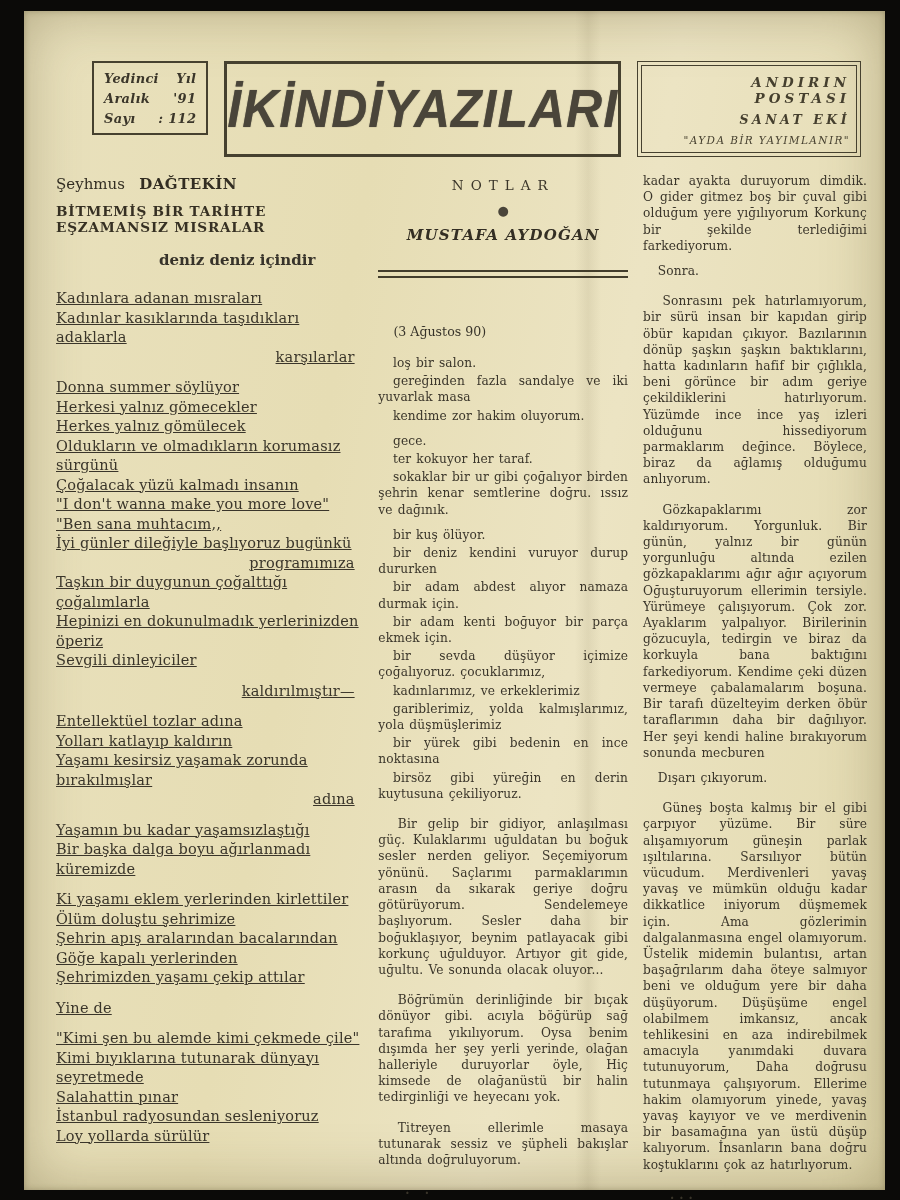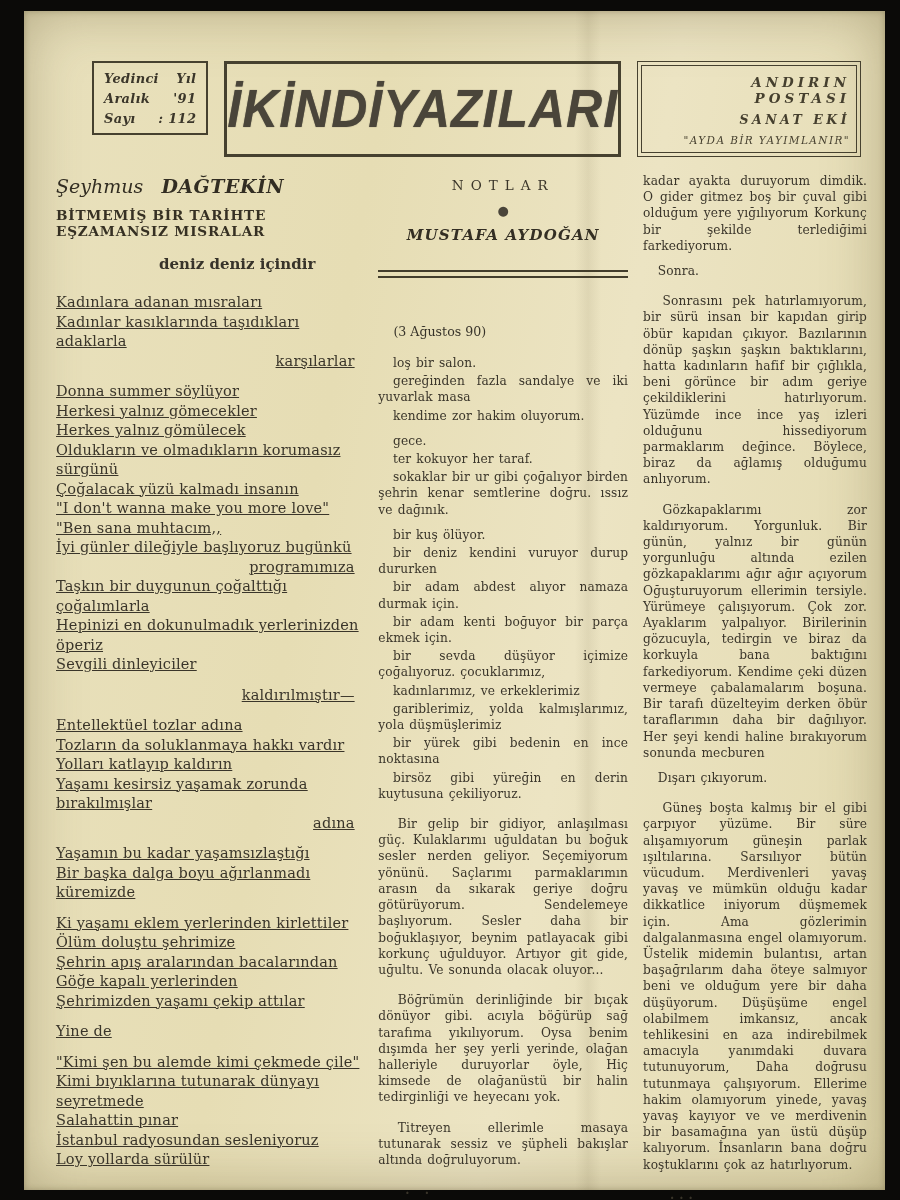--- a/index.html
+++ b/index.html
@@ -42,21 +42,21 @@
   .ek-line1{font-size:13.5px;letter-spacing:4px;font-weight:bold;}
   .ek-line2{font-size:12.5px;letter-spacing:3.5px;margin-top:6px;font-weight:bold;}
   .ek-line3{font-size:10.5px;letter-spacing:1.4px;margin-top:7px;}
   
   .columns{display:flex;gap:15px;margin-top:16px;}
   .col{box-sizing:border-box;}
   .col-left{width:38.5%;padding-left:8px;font-size:14.5px;}
   .col-mid{width:30.5%;font-size:12.2px;}
   .col-right{flex:1;font-size:12.2px;}
   
-  .poem-author{font-style:italic;font-size:19px;margin:2px 0 10px;color:#322d22;}
+  .poem-author{font-size:15px;margin:2px 0 10px;color:#322d22;}
   .poem-author .last{font-weight:bold;letter-spacing:.5px;}
   .poem-title{font-weight:bold;font-size:13.6px;letter-spacing:.8px;margin:0 0 16px;color:#363023;}
   .poem-epigraph{font-weight:bold;text-align:right;padding-right:3.2em;margin:2px 0 20px;font-size:15px;}
   .poem-line{min-height:19.5px;line-height:19.5px;letter-spacing:.2px;color:#3a352a;text-decoration:underline;}
   .poem-line.right{text-align:right;padding-right:.6em;}
   .poem-line.gap{min-height:11px;line-height:11px;}
   
   .notes-kicker{text-align:center;font-size:13.5px;letter-spacing:7px;margin:4px 0 0;color:#3b362a;}
   .notes-bullet{text-align:center;font-size:13px;margin:10px 0 8px;color:#4a453a;}
   .notes-byline{text-align:center;font-weight:bold;font-style:italic;font-size:15px;letter-spacing:1.2px;margin:6px 0 0;color:#332e23;}
@@ -154,21 +154,20 @@
 
             <div class="poem-line gap"></div>
 
 
             <div class="poem-line right">kaldırılmıştır—</div>
 
             <div class="poem-line gap"></div>
 
             <div class="poem-line">Entellektüel tozlar adına</div>
 
-            <div class="poem-line">Tozların da soluklanmaya hakkı vardır</div>
 
             <div class="poem-line">Yolları katlayıp kaldırın</div>
 
             <div class="poem-line">Yaşamı kesirsiz yaşamak zorunda bırakılmışlar</div>
 
             <div class="poem-line right">adına</div>
 
             <div class="poem-line gap"></div>
 
             <div class="poem-line">Yaşamın bu kadar yaşamsızlaştığı</div>

